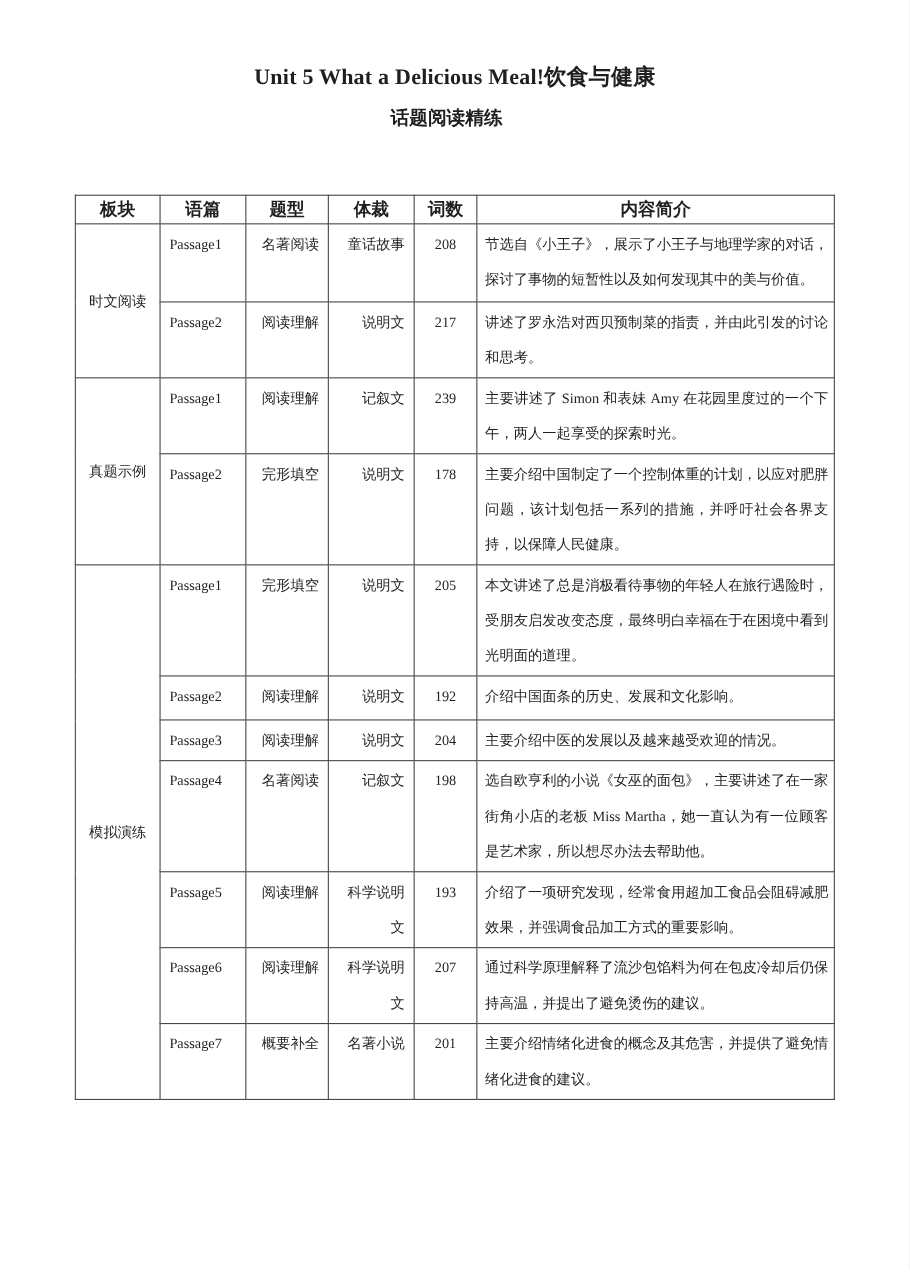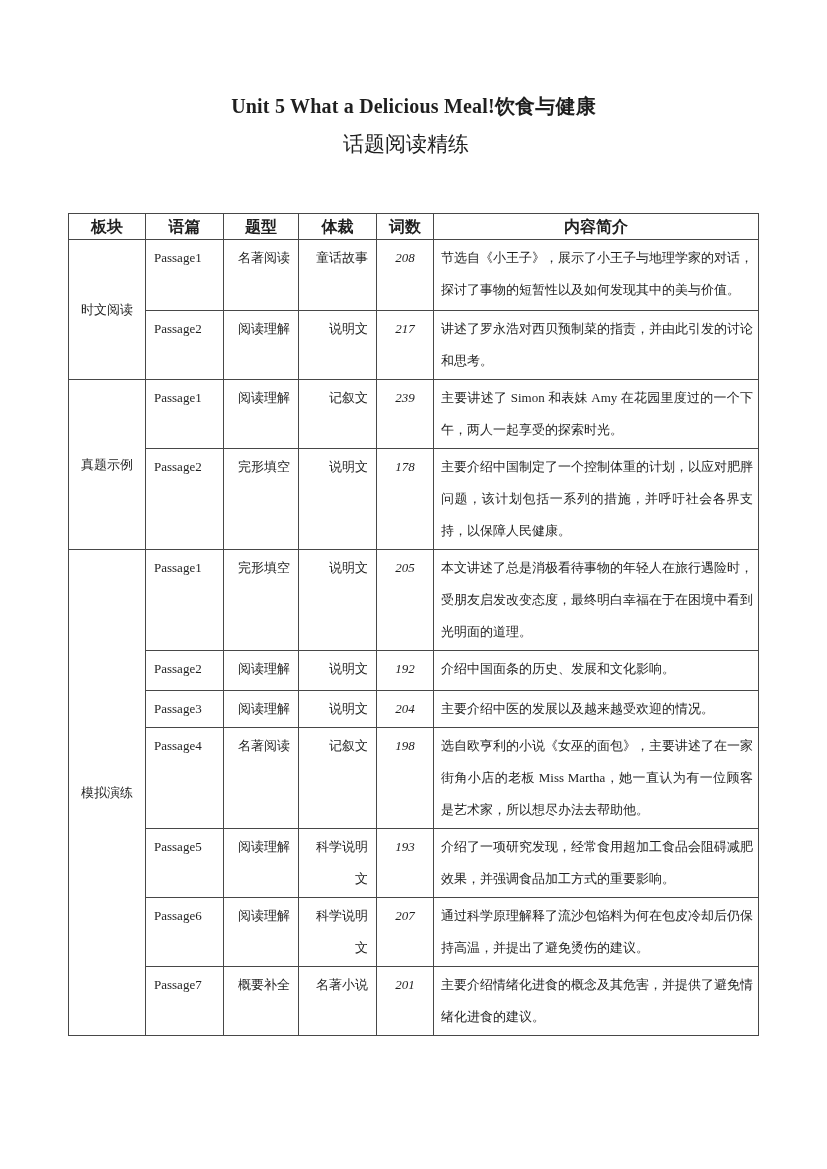--- a/index.html
+++ b/index.html
@@ -8,32 +8,32 @@
     width: 827px;
     height: 1169px;
     margin: 0 auto;
     background: #ffffff;
     color: #1f1f1f;
     font-family: "Liberation Serif", "DejaVu Serif", serif;
     overflow: hidden;
   }
   .title {
     margin: 0;
-    padding-top: 92px;
+    padding-top: 56px;
     text-align: center;
     font-size: 20px;
     font-weight: bold;
     line-height: 28px;
     letter-spacing: 0.2px;
   }
   .subtitle {
     margin: 12px 15px 0 0;
     text-align: center;
-    font-size: 21px;
-    font-weight: normal;
+    font-size: 17px;
+    font-weight: bold;
     line-height: 24px;
   }
   table.doc-table {
     margin: 57px 0 0 68px;
     width: 690px;
     table-layout: fixed;
     border-collapse: collapse;
   }
   .doc-table td, .doc-table th {
     border: 1px solid #474747;
@@ -55,21 +55,21 @@
   .section-cell {
     font-size: 14px;
     font-weight: bold;
     text-align: center;
     vertical-align: middle !important;
     padding: 2px !important;
     line-height: 22px !important;
   }
   .passage-cell { text-align: left; padding-left: 8px !important; }
   .center-cell  { text-align: right; padding-left: 8px !important; padding-right: 8px !important; }
-  .count-cell   { text-align: center; font-style: italic; }
+  .count-cell   { text-align: center; }
   .summary-cell { text-align: justify; padding-left: 7px !important; padding-right: 5px !important; }
 </style>
 </head>
 <body>
 
 <div class="page">
 
   <h1 class="title"><span>Unit 5 What a Delicious Meal!</span><span>饮食与健康</span></h1>
 
   <h2 class="subtitle">话题阅读精练</h2>

